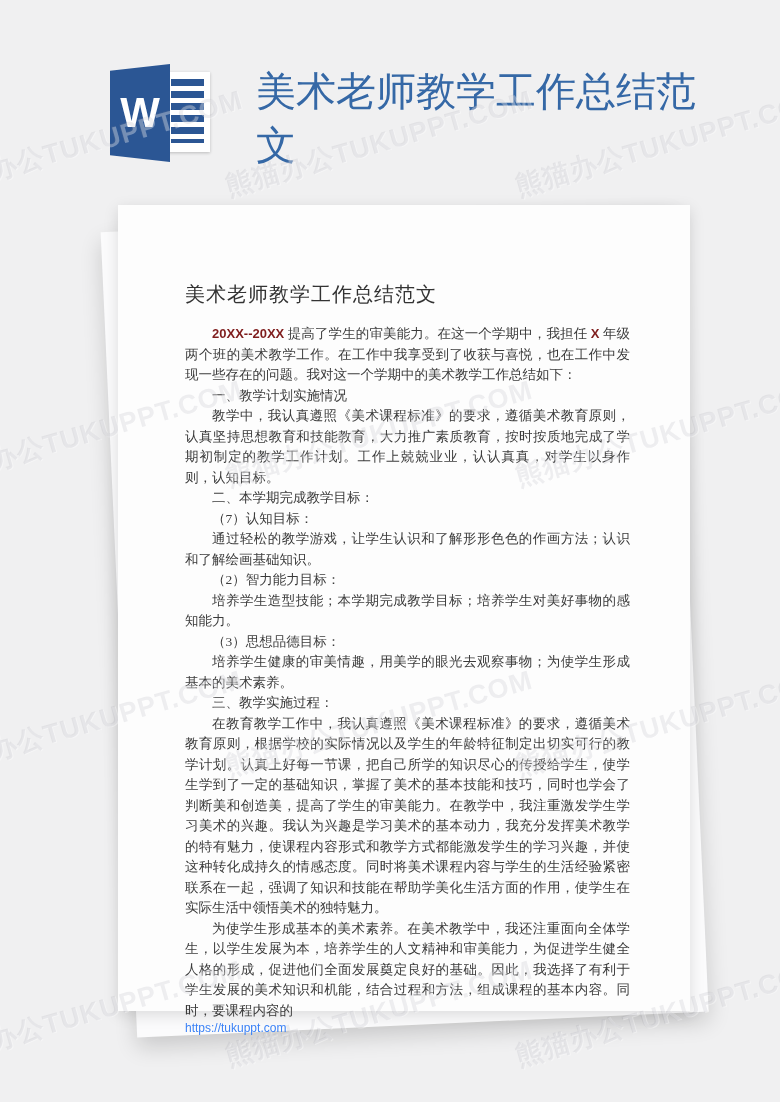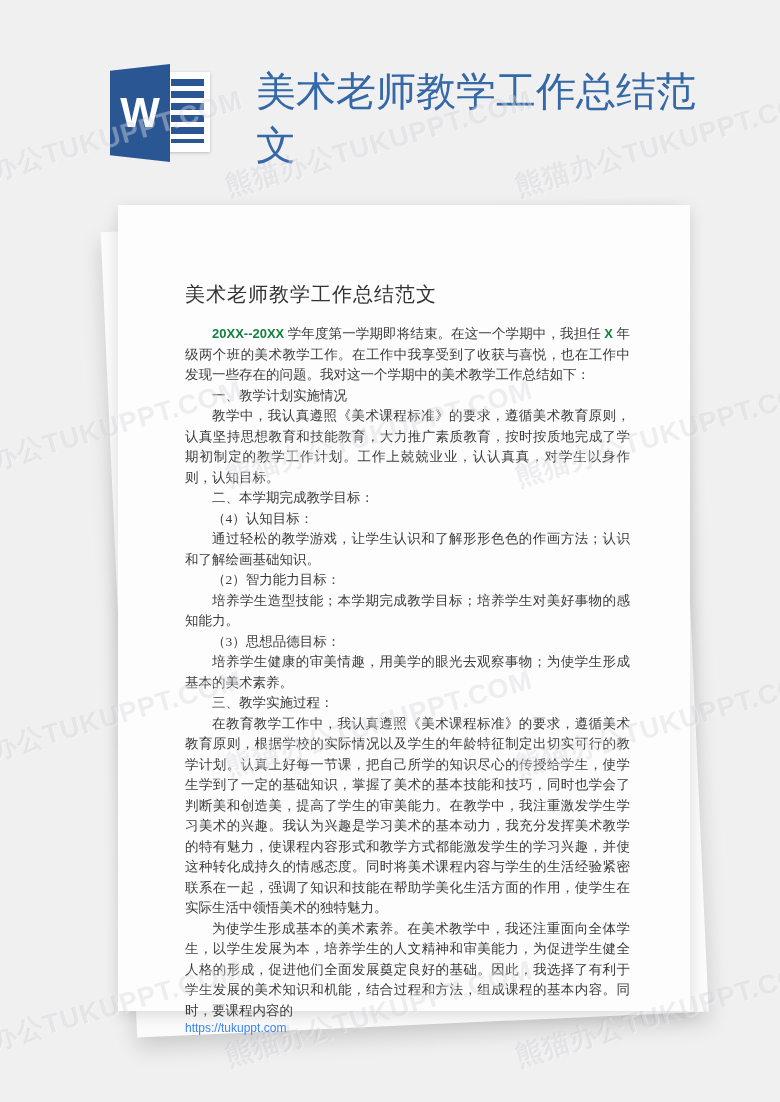--- a/index.html
+++ b/index.html
@@ -53,21 +53,21 @@
   .doc-title {
     margin:0 0 15px 0; font-weight:400;
     font-size:20px; line-height:30px; letter-spacing:1px; color:#333333;
   }
   .para {
     margin:0; font-size:13.5px; line-height:20.5px; color:#3b3b3b;
     text-align:justify; text-indent:2em;
   }
   .num {
     font-family:"Liberation Sans",sans-serif; font-weight:700;
-    font-size:13px; color:#15803d;
+    font-size:13px; color:#7f1d1d;
   }
   .doc-footer {
     margin-top:0; font-family:"Liberation Sans",sans-serif;
     font-size:12px; color:#3b82f6;
   }
 
   
   .wm-layer { position:absolute; inset:0; z-index:3; pointer-events:none; overflow:hidden; }
   .wm {
     position:absolute; white-space:nowrap;
@@ -105,28 +105,28 @@
       </div>
     </div>
     <h1 class="page-title">美术老师教学工作总结范文</h1>
   </div>
 
   <div class="back-page"></div>
 
   <div class="main-page">
     <h2 class="doc-title">美术老师教学工作总结范文</h2>
 
-    <p class="para"><span class="num">20XX--20XX</span><span> 学年度第一学期即将结束。在这一个学期中，我担任 </span><span class="num">X</span><span> 年级两个班的美术教学工作。在工作中我享受到了收获与喜悦，也在工作中发现一些存在的问题。我对这一个学期中的美术教学工作总结如下：</span></p>
+    <p class="para"><span class="num">20XX--20XX</span><span> 提高了学生的审美能力。在这一个学期中，我担任 </span><span class="num">X</span><span> 年级两个班的美术教学工作。在工作中我享受到了收获与喜悦，也在工作中发现一些存在的问题。我对这一个学期中的美术教学工作总结如下：</span></p>
 
     <p class="para">一、教学计划实施情况</p>
     <p class="para">教学中，我认真遵照《美术课程标准》的要求，遵循美术教育原则，认真坚持思想教育和技能教育，大力推广素质教育，按时按质地完成了学期初制定的教学工作计划。工作上兢兢业业，认认真真，对学生以身作则，认知目标。</p>
 
     <p class="para">二、本学期完成教学目标：</p>
 
-    <p class="para">（4）认知目标：</p>
+    <p class="para">（7）认知目标：</p>
     <p class="para">通过轻松的教学游戏，让学生认识和了解形形色色的作画方法；认识和了解绘画基础知识。</p>
 
     <p class="para">（2）智力能力目标：</p>
     <p class="para">培养学生造型技能；本学期完成教学目标；培养学生对美好事物的感知能力。</p>
 
     <p class="para">（3）思想品德目标：</p>
     <p class="para">培养学生健康的审美情趣，用美学的眼光去观察事物；为使学生形成基本的美术素养。</p>
 
     <p class="para">三、教学实施过程：</p>
     <p class="para">在教育教学工作中，我认真遵照《美术课程标准》的要求，遵循美术教育原则，根据学校的实际情况以及学生的年龄特征制定出切实可行的教学计划。认真上好每一节课，把自己所学的知识尽心的传授给学生，使学生学到了一定的基础知识，掌握了美术的基本技能和技巧，同时也学会了判断美和创造美，提高了学生的审美能力。在教学中，我注重激发学生学习美术的兴趣。我认为兴趣是学习美术的基本动力，我充分发挥美术教学的特有魅力，使课程内容形式和教学方式都能激发学生的学习兴趣，并使这种转化成持久的情感态度。同时将美术课程内容与学生的生活经验紧密联系在一起，强调了知识和技能在帮助学美化生活方面的作用，使学生在实际生活中领悟美术的独特魅力。</p>

